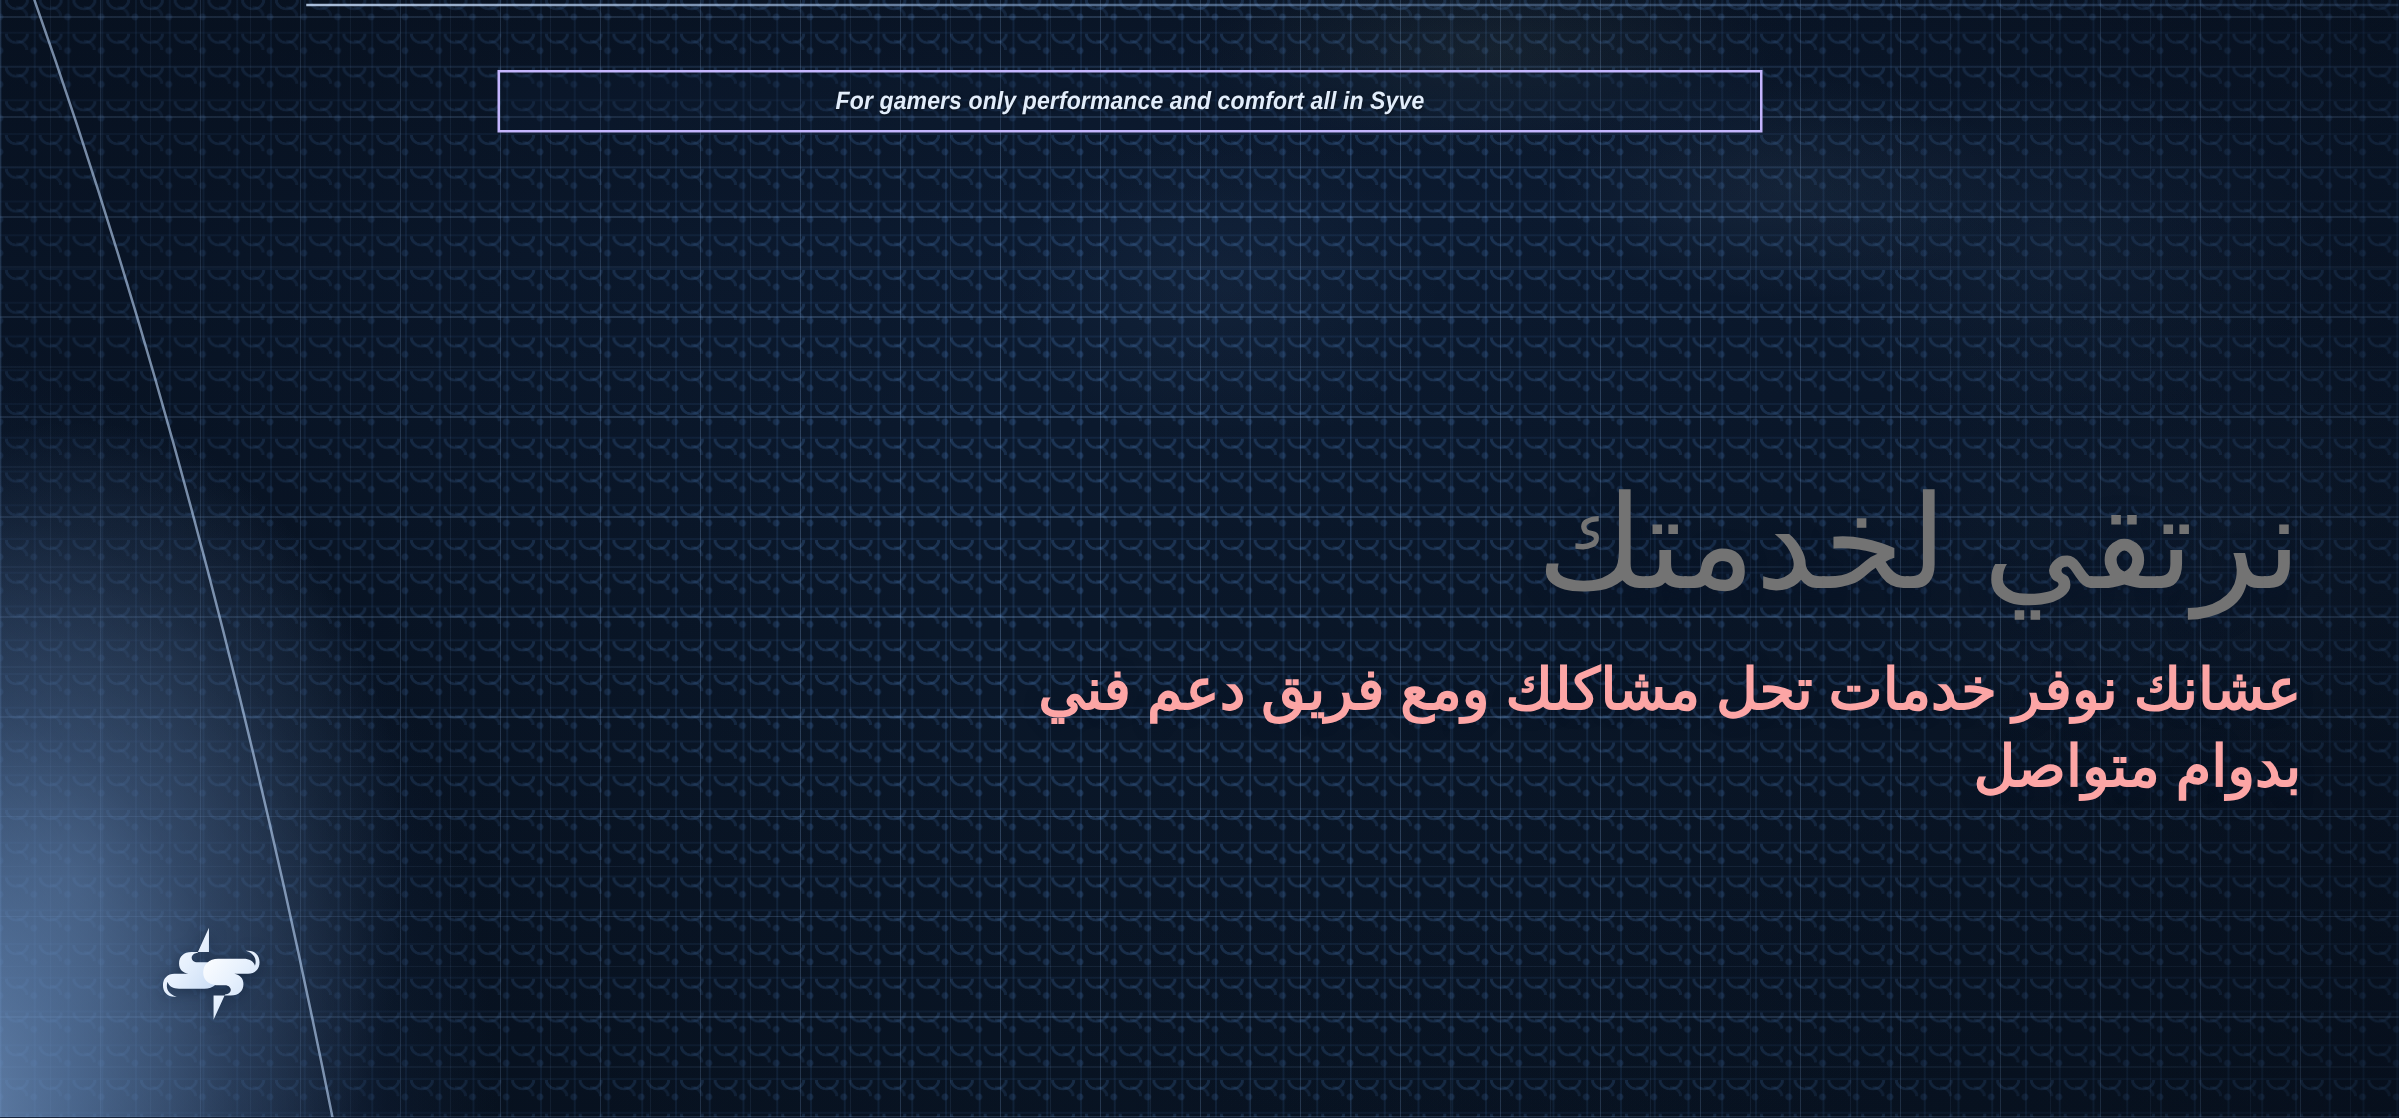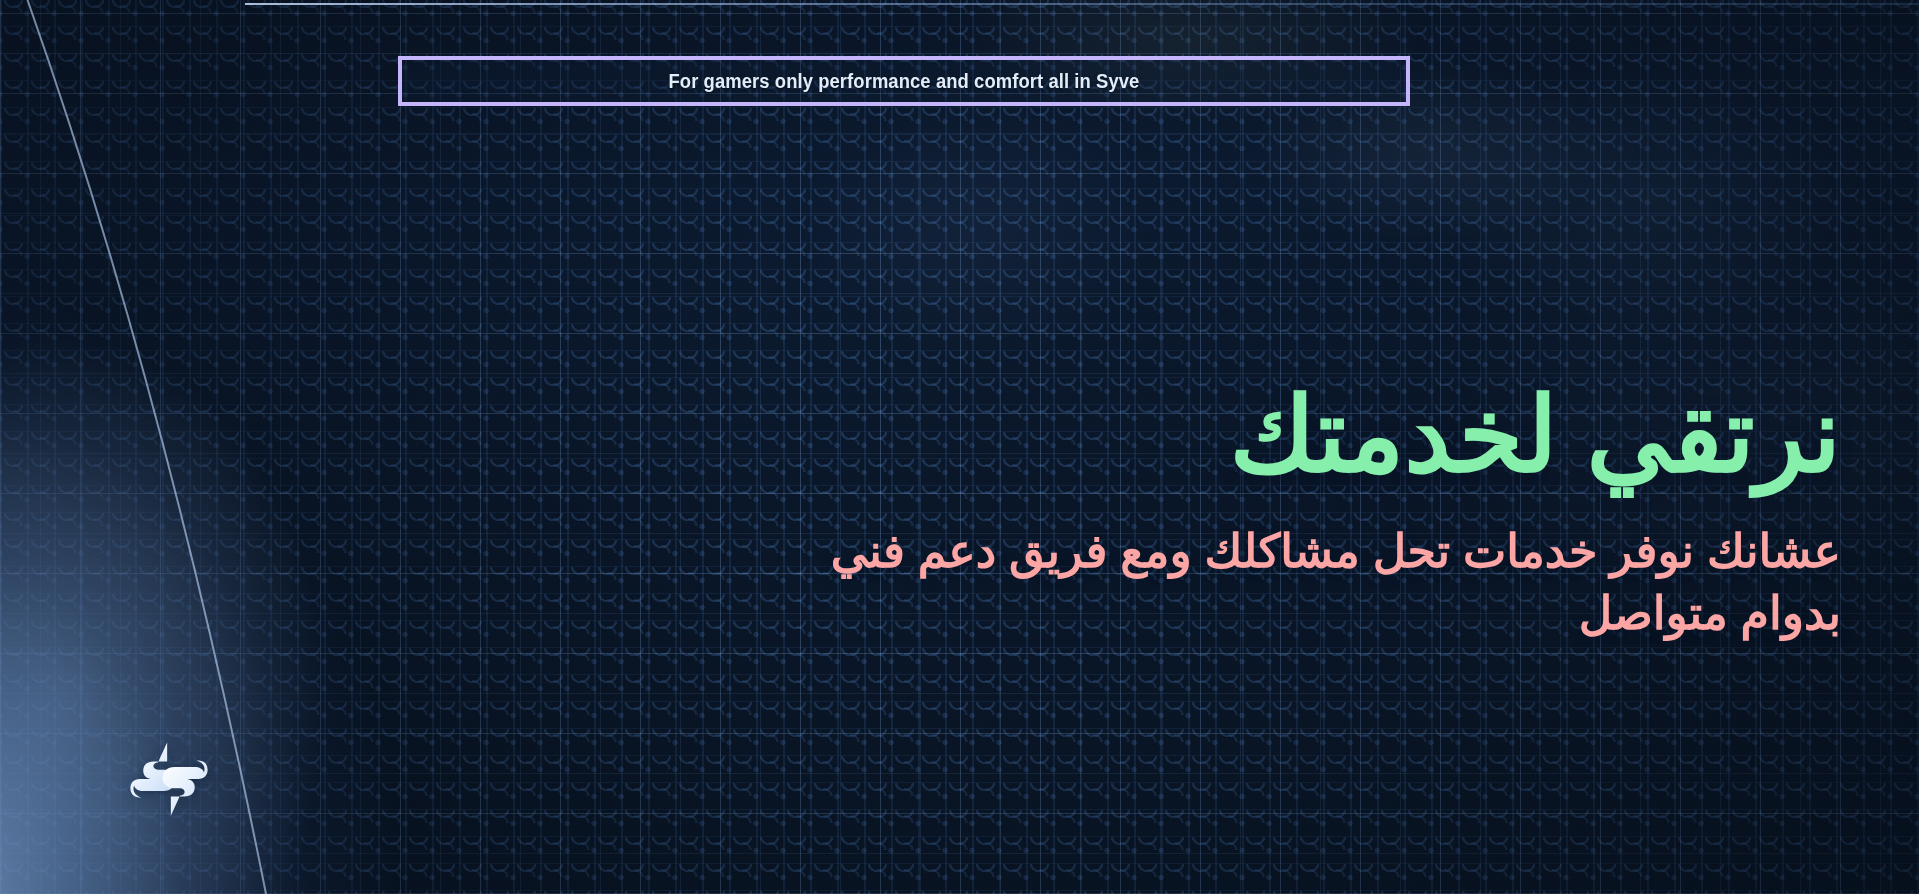--- a/index.html
+++ b/index.html
@@ -89,24 +89,25 @@
   
   .top-hairline {
     position:absolute; left:245px; top:3px; width:1674px; height:2px;
     background:linear-gradient(90deg, rgba(198,220,250,0.85) 0%, rgba(150,185,230,0.55) 35%, rgba(120,160,215,0.30) 70%, rgba(110,150,205,0.18) 100%);
   }
 
   
   .cta-banner {
     position:absolute;
     left:398px; top:56px; width:1012px; height:50px;
-    border:4px solid #c4b5fd;
+    border:2px solid #c4b5fd;
     background:rgba(16,30,54,0.26);
     display:flex; align-items:center; justify-content:center;
     cursor:pointer;
+    font-style:italic;
   }
   .cta-label {
     font-size:20px;
     font-weight:700;
     letter-spacing:0.1px;
     color:#e2edfb;
     transform:scaleX(0.92);
     text-shadow:0 1px 3px rgba(0,0,0,0.55);
     white-space:nowrap;
   }
@@ -114,22 +115,22 @@
   .hero {
     position:absolute;
     right:78px; top:380px;
     width:1060px;
     text-align:right;
     direction:rtl;
   }
   .hero-title {
     font-size:104px;
     line-height:1.06;
-    font-weight:700;
-    color:#86efac;
+    font-weight:400;
+    color:#737373;
     text-shadow:0 3px 16px rgba(8,20,40,0.75);
     white-space:nowrap;
   }
   .hero-sub {
     margin-top:30px;
     font-size:46px;
     line-height:1.35;
     font-weight:700;
     color:#fca5a5;
     text-shadow:0 2px 12px rgba(8,20,40,0.7);

